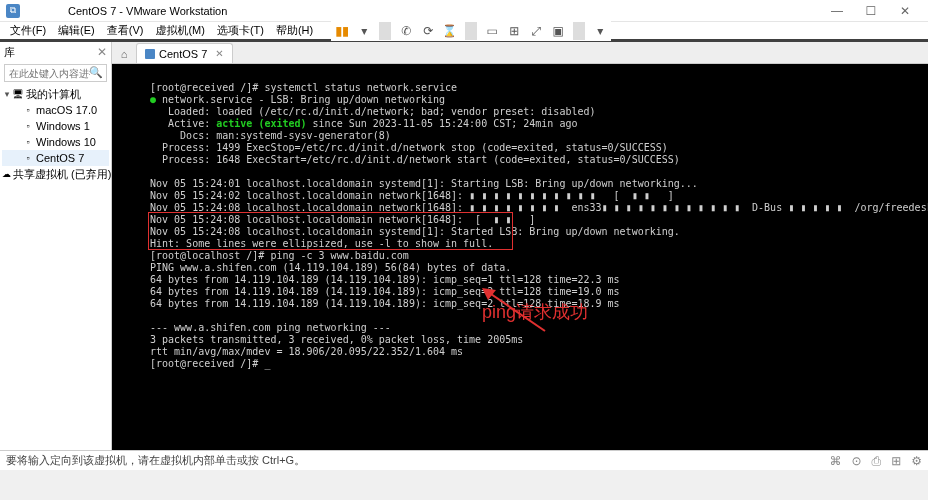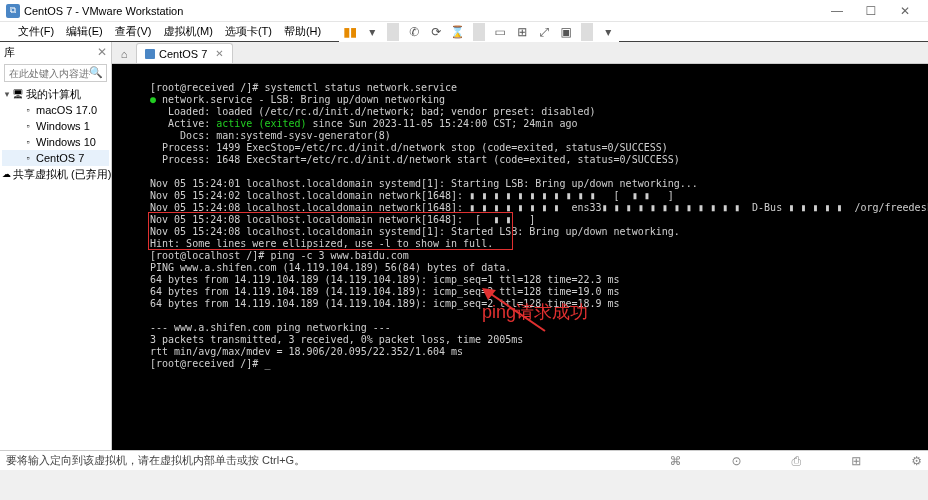--- a/index.html
+++ b/index.html
@@ -1,21 +1,21 @@
 <!DOCTYPE html>
 <html><head>
 <meta charset="utf-8">
 <style>
   * { box-sizing: border-box; margin: 0; padding: 0; }
   html, body { width: 928px; height: 500px; font-family: "Microsoft YaHei", Arial, sans-serif; font-size: 11px; background: #f0f0f0; overflow: hidden; }
   .titlebar { height: 22px; background: #fff; display: flex; align-items: center; padding: 0 6px; border-bottom: 1px solid #e5e5e5; }
   .titlebar .icon { width: 14px; height: 14px; background: #4a86c5; color: #fff; font-size: 9px; display: inline-flex; align-items: center; justify-content: center; margin-right: 4px; border-radius: 2px; }
-  .titlebar .title { flex: 1; font-size: 11px; }
+  .titlebar .title { flex: 1; font-size: 11px; margin-left: 44px; }
   .titlebar .winbtn { width: 34px; height: 18px; display: flex; align-items: center; justify-content: center; color: #666; font-size: 12px; }
-  .menubar { height: 20px; background: #fff; display: flex; align-items: center; padding: 0 12px; font-size: 11px; border-bottom: 1px solid #404040; }
+  .menubar { height: 20px; background: #fff; display: flex; align-items: center; padding: 0 4px; font-size: 11px; border-bottom: 3px solid #404040; }
   .menubar span { padding: 0 6px; cursor: default; }
   .toolbar { height: 26px; background: #fff; display: flex; align-items: center; padding: 0 6px; border-bottom: 1px solid #ddd; }
   .toolbar .tb-btn { width: 22px; height: 22px; display: flex; align-items: center; justify-content: center; color: #555; font-size: 12px; }
   .toolbar .tb-sep { width: 1px; height: 18px; background: #ddd; margin: 0 4px; }
   .toolbar .tb-pause { color: #e68a00; font-weight: bold; }
   .body-row { display: flex; height: 408px; }
   .sidebar { width: 112px; background: #fff; border-right: 1px solid #ccc; display: flex; flex-direction: column; }
   .sidebar-head { height: 20px; display: flex; align-items: center; justify-content: space-between; padding: 0 4px; font-size: 11px; }
   .sidebar-head .close { font-size: 12px; color: #888; }
   .sidebar-search { position: relative; padding: 2px 4px; }
@@ -27,27 +27,27 @@
   .tree-row .ico { width: 12px; height: 12px; margin-right: 2px; display: inline-flex; align-items: center; justify-content: center; font-size: 9px; }
   .tree-row.sel { background: #e7f1fb; }
   .tree-row.l1 { padding-left: 10px; }
   .main { flex: 1; display: flex; flex-direction: column; background: #fff; }
   .tabbar { height: 22px; background: #eee; display: flex; align-items: flex-end; padding-left: 2px; border-bottom: 1px solid #ccc; }
   .tabbar .home-btn { width: 20px; height: 18px; display: flex; align-items: center; justify-content: center; margin-right: 2px; color: #666; }
   .tab { height: 20px; background: #fff; border: 1px solid #ccc; border-bottom: none; padding: 0 8px; display: flex; align-items: center; font-size: 11px; border-radius: 3px 3px 0 0; gap: 4px; }
   .tab .tab-ico { width: 10px; height: 10px; background: #4a86c5; border-radius: 1px; }
   .tab .tab-x { font-size: 10px; color: #888; margin-left: 4px; }
   .terminal { flex: 1; background: #000; color: #cfcfcf; font-family: Consolas, monospace; font-size: 10px; line-height: 12px; padding: 6px 6px 6px 38px; white-space: pre; overflow: hidden; position: relative; }
-  .terminal .green { color: #22cc22; }
+  .terminal .green { color: #22cc22; font-weight: bold; }
   .terminal .bullet { color: #22cc22; }
   .red-box { position: absolute; border: 1px solid #e03030; }
   .annotation { position: absolute; color: #e03030; font-family: "Microsoft YaHei", sans-serif; font-size: 18px; }
   .arrow { position: absolute; width: 70px; height: 50px; }
   .arrow svg { width: 100%; height: 100%; }
-  .statusbar { height: 20px; background: #fff; border-top: 1px solid #ccc; display: flex; align-items: center; padding: 3px 6px; font-size: 11px; color: #444; gap: 40px; }
+  .statusbar { height: 20px; background: #fff; border-top: 1px solid #ccc; display: flex; align-items: center; padding: 3px 6px; font-size: 11px; color: #444; }
   .statusbar .sp { flex: 1; }
   .statusbar .st-ico { margin-left: 10px; color: #888; font-size: 12px; }
 </style>
 </head>
 <body>
 
 <div class="titlebar">
   <span class="icon">⧉</span>
   <span class="title">CentOS 7 - VMware Workstation</span>
   <span class="winbtn">—</span>

